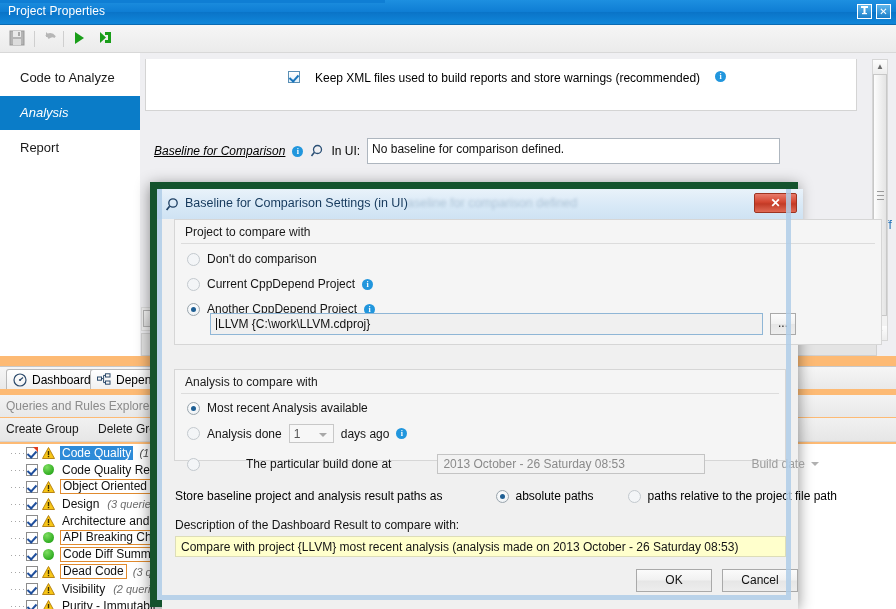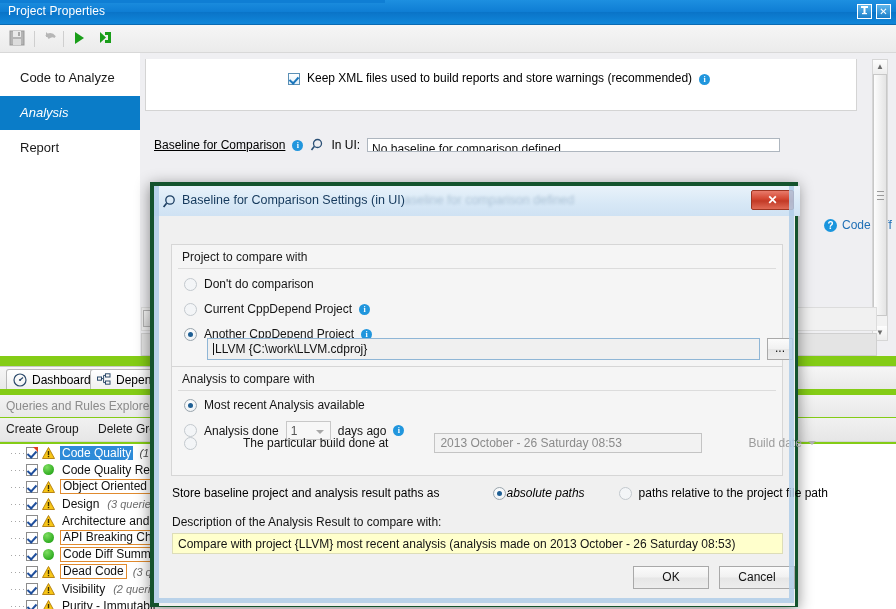--- a/index.html
+++ b/index.html
@@ -11,21 +11,21 @@
     font-family: "Liberation Sans", sans-serif;
     font-size: 12px;
     color: #000;
     background: #f0f0f0;
   }
   #root {
     position: relative;
     width: 896px;
     height: 609px;
     overflow: hidden;
-    background: #84cc16;
+    background: #fdba74;
   }
 
   
   .win-titlebar {
     position: absolute;
     left: 0; top: 0;
     width: 896px; height: 25px;
     background: linear-gradient(to bottom, #1d8fe0 0%, #0f7ed4 48%, #0a74c8 52%, #1187da 100%);
     border-bottom: 1px solid #0a6ab2;
     box-sizing: border-box;
@@ -124,22 +124,22 @@
     width: 712px; height: 52px;
     background: #ffffff;
     border: 1px solid #d4d4d4;
     border-top: none;
     box-sizing: border-box;
   }
   .keepxml-row {
     position: absolute;
     left: 142px; top: 12px;
     display: flex;
-    align-items: flex-end;
-    gap: 7px;
+    align-items: flex-start;
+    gap: 15px;
     white-space: nowrap;
   }
   .cbx {
     width: 12px; height: 12px;
     border: 1px solid #5a8fb5;
     background: linear-gradient(to bottom, #ffffff, #e3f0fa);
     box-sizing: border-box;
     position: relative;
     cursor: pointer;
     flex: 0 0 auto;
@@ -172,29 +172,30 @@
     left: 14px; top: 85px;
     display: flex;
     align-items: center;
     gap: 7px;
     white-space: nowrap;
   }
   .link-underline {
     text-decoration: underline;
     color: #000;
     cursor: pointer;
+    font-style: italic;
   }
   .mag-icon {
     display: inline-block;
     width: 14px; height: 14px;
     position: relative;
     flex: 0 0 auto;
   }
   .baseline-input {
-    width: 413px; height: 14px;
+    width: 413px; height: 26px;
     border: 1px solid #aeb6bf;
     background: #ffffff;
     box-sizing: border-box;
     padding: 3px 4px;
     font-size: 12px;
     line-height: 15px;
     color: #111;
     white-space: nowrap;
     overflow: hidden;
     cursor: text;
@@ -476,21 +477,21 @@
     margin-left: 6px;
   }
   .tree-row.selected .tree-count { color: #4a4a4a; }
 
   
   .dialog {
     position: absolute;
     left: 150px; top: 182px;
     width: 648px; height: 425px;
     background: #f0f0f0;
-    border: 4px solid #14532d;
+    border: 7px solid #14532d;
     box-sizing: border-box;
     box-shadow: 0 3px 14px rgba(0,0,0,0.45);
   }
   .dlg-frame {
     position: absolute;
     left: 0; top: 0; right: 0; bottom: 0;
     border: 5px solid rgba(175,205,232,0.85);
     border-top: none;
     box-sizing: border-box;
     pointer-events: none;
@@ -557,22 +558,22 @@
     font-size: 12px;
     color: #1a1a1a;
     white-space: nowrap;
   }
   .group-line {
     position: absolute;
     left: 6px; right: 6px; top: 23px;
     height: 1px;
     background: #dcdcdc;
   }
-  .grp-project { left: 12px; top: 28px; width: 612px; height: 126px; }
-  .grp-analysis { left: 12px; top: 150px; width: 612px; height: 110px; }
+  .grp-project { left: 12px; top: 0; width: 708px; height: 126px; }
+  .grp-analysis { left: 12px; top: 150px; width: 612px; height: 92px; }
 
   .radio {
     width: 13px; height: 13px;
     border-radius: 50%;
     border: 1px solid #9aa5ad;
     background: radial-gradient(circle at 45% 35%, #ffffff, #e9eef2);
     box-sizing: border-box;
     position: relative;
     flex: 0 0 auto;
     cursor: pointer;
@@ -1036,44 +1037,44 @@
           <span class="radio dim"></span>
           <span>Analysis done</span>
           <span class="spin">
             <span>1</span>
             <span class="spin-arrow"></span>
           </span>
           <span>days ago</span>
           <span class="info-i">i</span>
         </div>
 
-        <div class="rrow" style="left:12px; top:66px;gap:46px;">
+        <div class="rrow" style="left:12px; top:84px;gap:46px;">
           <span class="radio dim"></span>
           <span>The particular build done at</span>
           <span class="build-input">2013 October - 26 Saturday 08:53</span>
           <span class="build-combo">
             <span>Build date</span>
             <span class="build-combo-arrow"></span>
           </span>
         </div>
       </div>
 
       <div class="store-row">
         <span>Store baseline project and analysis result paths as</span>
-        <span style="display:inline-flex;align-items:center;gap:1px;margin-left:53px;font-style:italic;">
+        <span style="display:inline-flex;align-items:center;gap:7px;margin-left:53px;">
           <span class="radio checked"></span>
           <span>absolute paths</span>
         </span>
         <span style="display:inline-flex;align-items:center;gap:7px;margin-left:34px;">
           <span class="radio dim"></span>
           <span>paths relative to the project file path</span>
         </span>
       </div>
 
-      <div class="desc-label">Description of the Analysis Result to compare with:</div>
+      <div class="desc-label">Description of the Dashboard Result to compare with:</div>
       <div class="desc-box">Compare with project {LLVM} most recent analysis (analysis made on 2013 October - 26 Saturday 08:53)</div>
 
       <div class="btn btn-ok">OK</div>
       <div class="btn btn-cancel">Cancel</div>
     </div>
 
     <div class="dlg-frame"></div>
   </div>
 
 </div>

